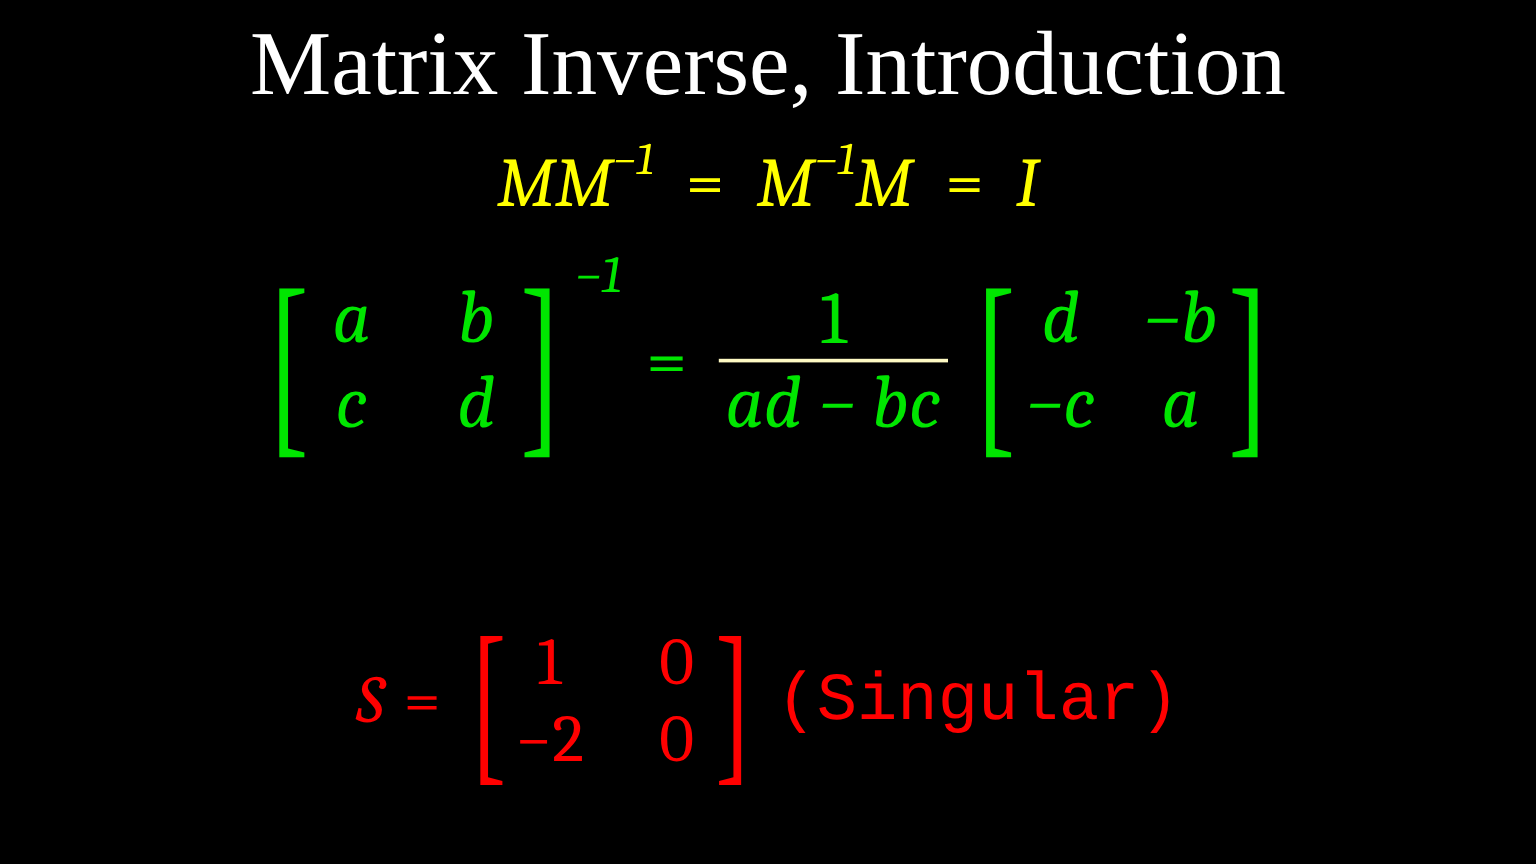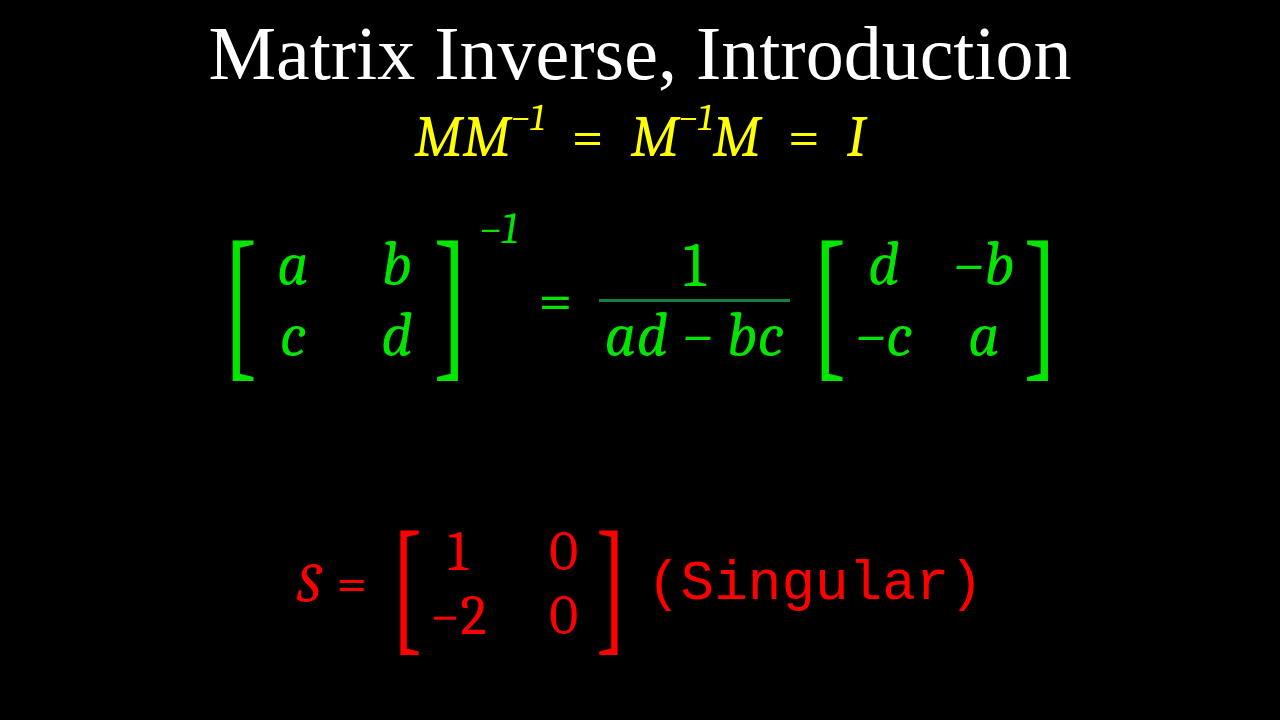--- a/index.html
+++ b/index.html
@@ -23,21 +23,21 @@
     left: 0;
     width: 100%;
     text-align: center;
     font-size: 76px;
     font-family: "Times New Roman", serif;
     color: #fff;
     font-weight: 400;
   }
   .line-yellow {
     position: absolute;
-    top: 102px;
+    top: 118px;
     left: 0;
     width: 100%;
     text-align: center;
     color: #ffff00;
     font-size: 58px;
     font-style: italic;
   }
   .line-green {
     position: absolute;
     top: 230px;
@@ -103,21 +103,21 @@
     align-items: center;
     vertical-align: middle;
     line-height: 1.05;
     margin: 0 6px;
   }
   .frac .num {
     padding: 0 6px;
     font-style: normal;
   }
   .frac .den {
-    border-top: 3px solid #15803d;
+    border-top: 3px solid #fef9c3;
     padding: 2px 6px 0 6px;
   }
   .nostyle { font-style: normal; }
   .singular {
     font-style: normal;
     margin-left: 12px;
     font-family: Liberation Mono, monospace;
   }
   .pow-wrap { display: inline-flex; align-items: flex-start; }
   .pow-sup {

